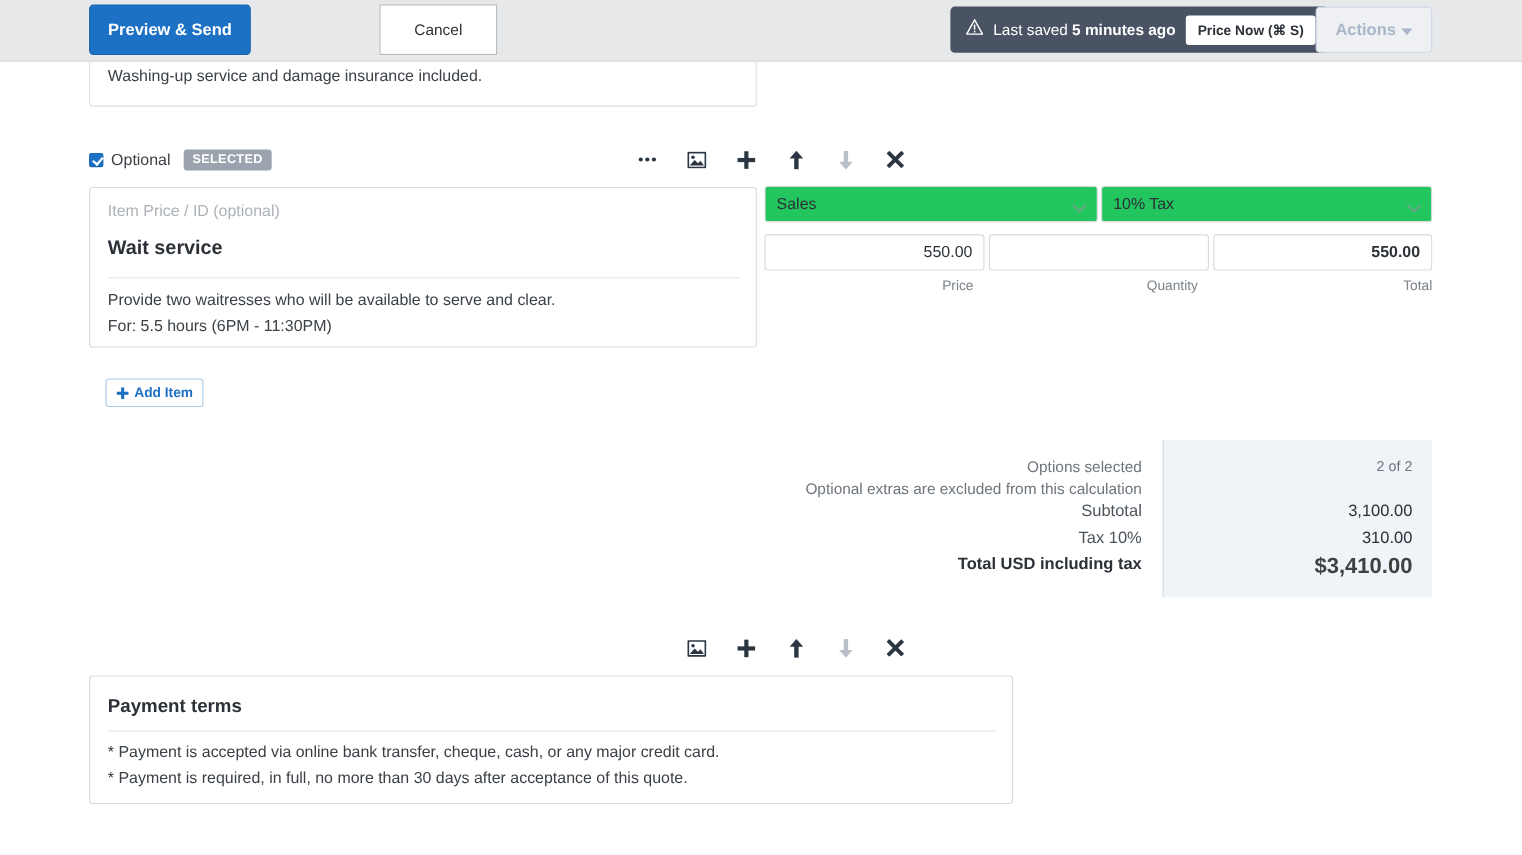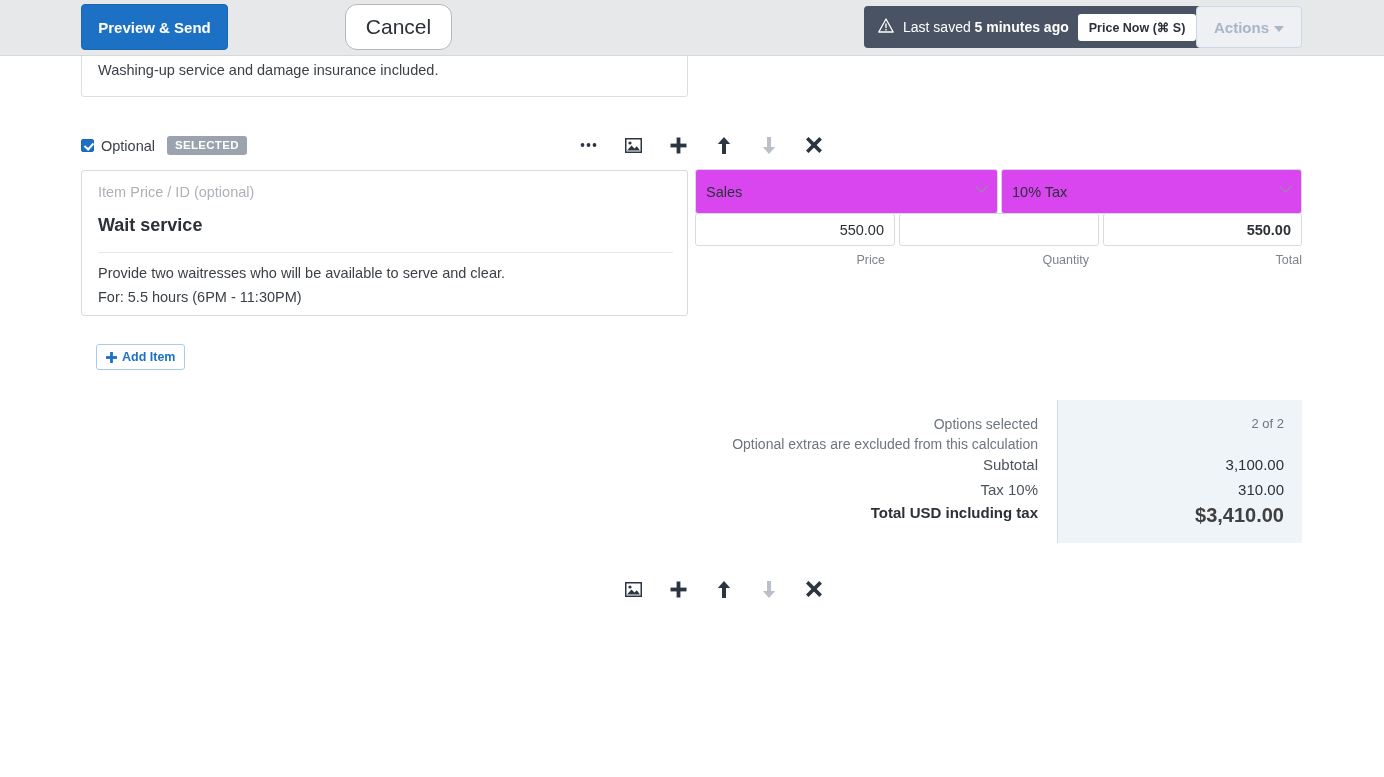--- a/index.html
+++ b/index.html
@@ -41,23 +41,23 @@
     color: #1d71c4;
     font-size: 15px; font-weight: bold;
     cursor: pointer;
     display: flex; align-items: center; justify-content: center;
   }
   .btn-cancel {
     position: absolute; left: 345px; top: 4px;
     width: 107px; height: 46px;
     background: #ffffff;
     border: 1px solid #b5b8bb;
-    border-radius: 12px;
+    border-radius: 0;
     color: #2b3137;
-    font-size: 21px;
+    font-size: 14px;
     cursor: pointer;
     display: flex; align-items: center; justify-content: center;
   }
 
   .saved-pill {
     position: absolute; left: 864px; top: 6px;
     height: 42px;
     background: #4a5363;
     border-radius: 4px;
     display: flex; align-items: center;
@@ -181,22 +181,22 @@
     width: 575px; height: 1px; background: #e4e7ea;
   }
   .desc-body {
     position: absolute; left: 16px; top: 90px;
     font-size: 14.5px; color: #3b4147; line-height: 24px;
   }
 
   
   .sel {
     position: absolute;
-    height: 45px;
-    background: #d946ef;
+    height: 33px;
+    background: #22c55e;
     border: 1px solid #d8dbde;
     border-radius: 3px;
     display: flex; align-items: center;
     padding: 0 10px;
     font-size: 14.5px; color: #2b3137;
     cursor: pointer;
   }
   .sel .chev {
     position: absolute; right: 11px; top: 12px;
     width: 9px; height: 9px;
@@ -457,20 +457,28 @@
         </svg>
     </div>
     <div class="ico">
       <svg width="16" height="16" viewBox="0 0 16 16">
           <rect x="-1.6" y="6.2" width="19" height="3.6" fill="#2b3642" transform="rotate(45 8 8)"></rect>
           <rect x="-1.6" y="6.2" width="19" height="3.6" fill="#2b3642" transform="rotate(-45 8 8)"></rect>
         </svg>
     </div>
   </div>
 
+  <div class="pay-card">
+    <div class="pay-title">Payment terms</div>
+    <div class="pay-sep"></div>
+    <div class="pay-body">
+      <div>* Payment is accepted via online bank transfer, cheque, cash, or any major credit card.</div>
+      <div>* Payment is required, in full, no more than 30 days after acceptance of this quote.</div>
+    </div>
+  </div>
 
 </div>
 
 <div class="topbar">
   <div class="btn-preview">Preview &amp; Send</div>
   <div class="btn-cancel">Cancel</div>
 
   <div class="saved-pill">
     <span class="warn-ico">
       <svg width="16" height="15" viewBox="0 0 16 15">

